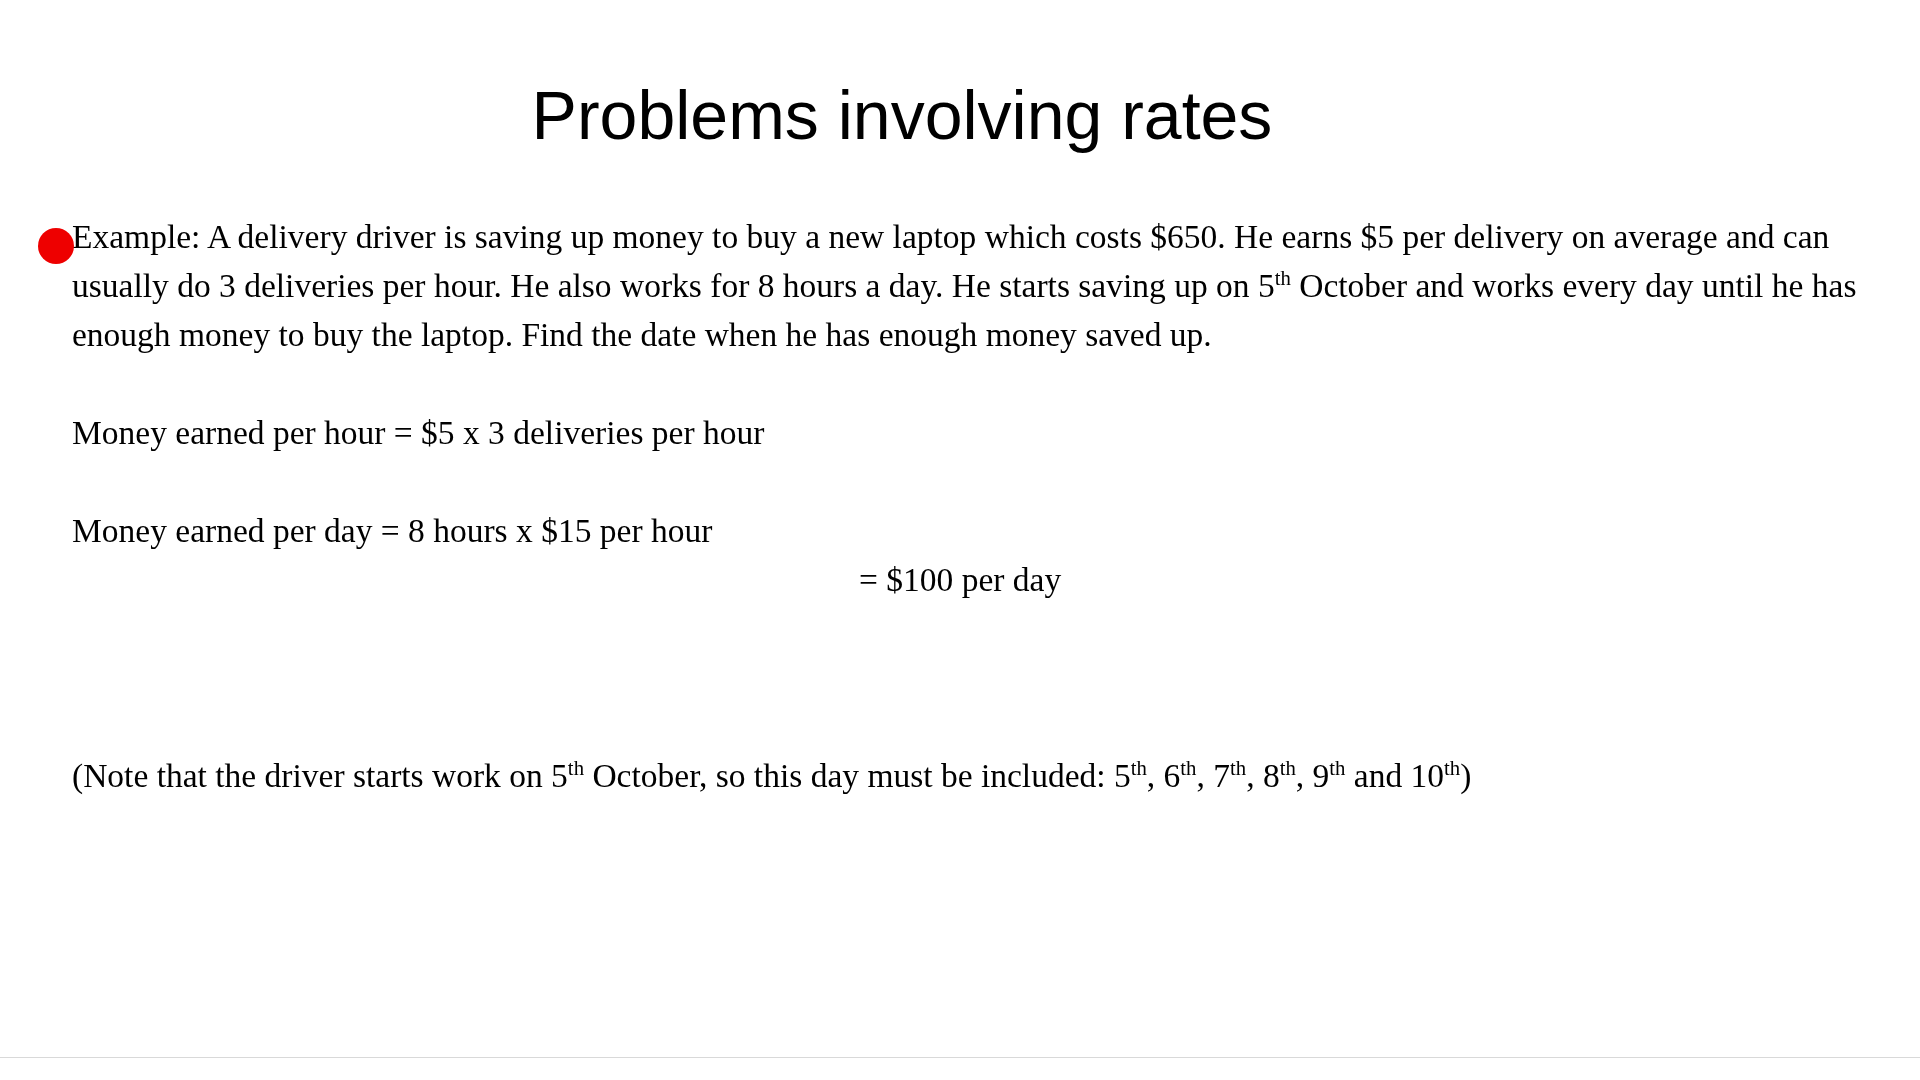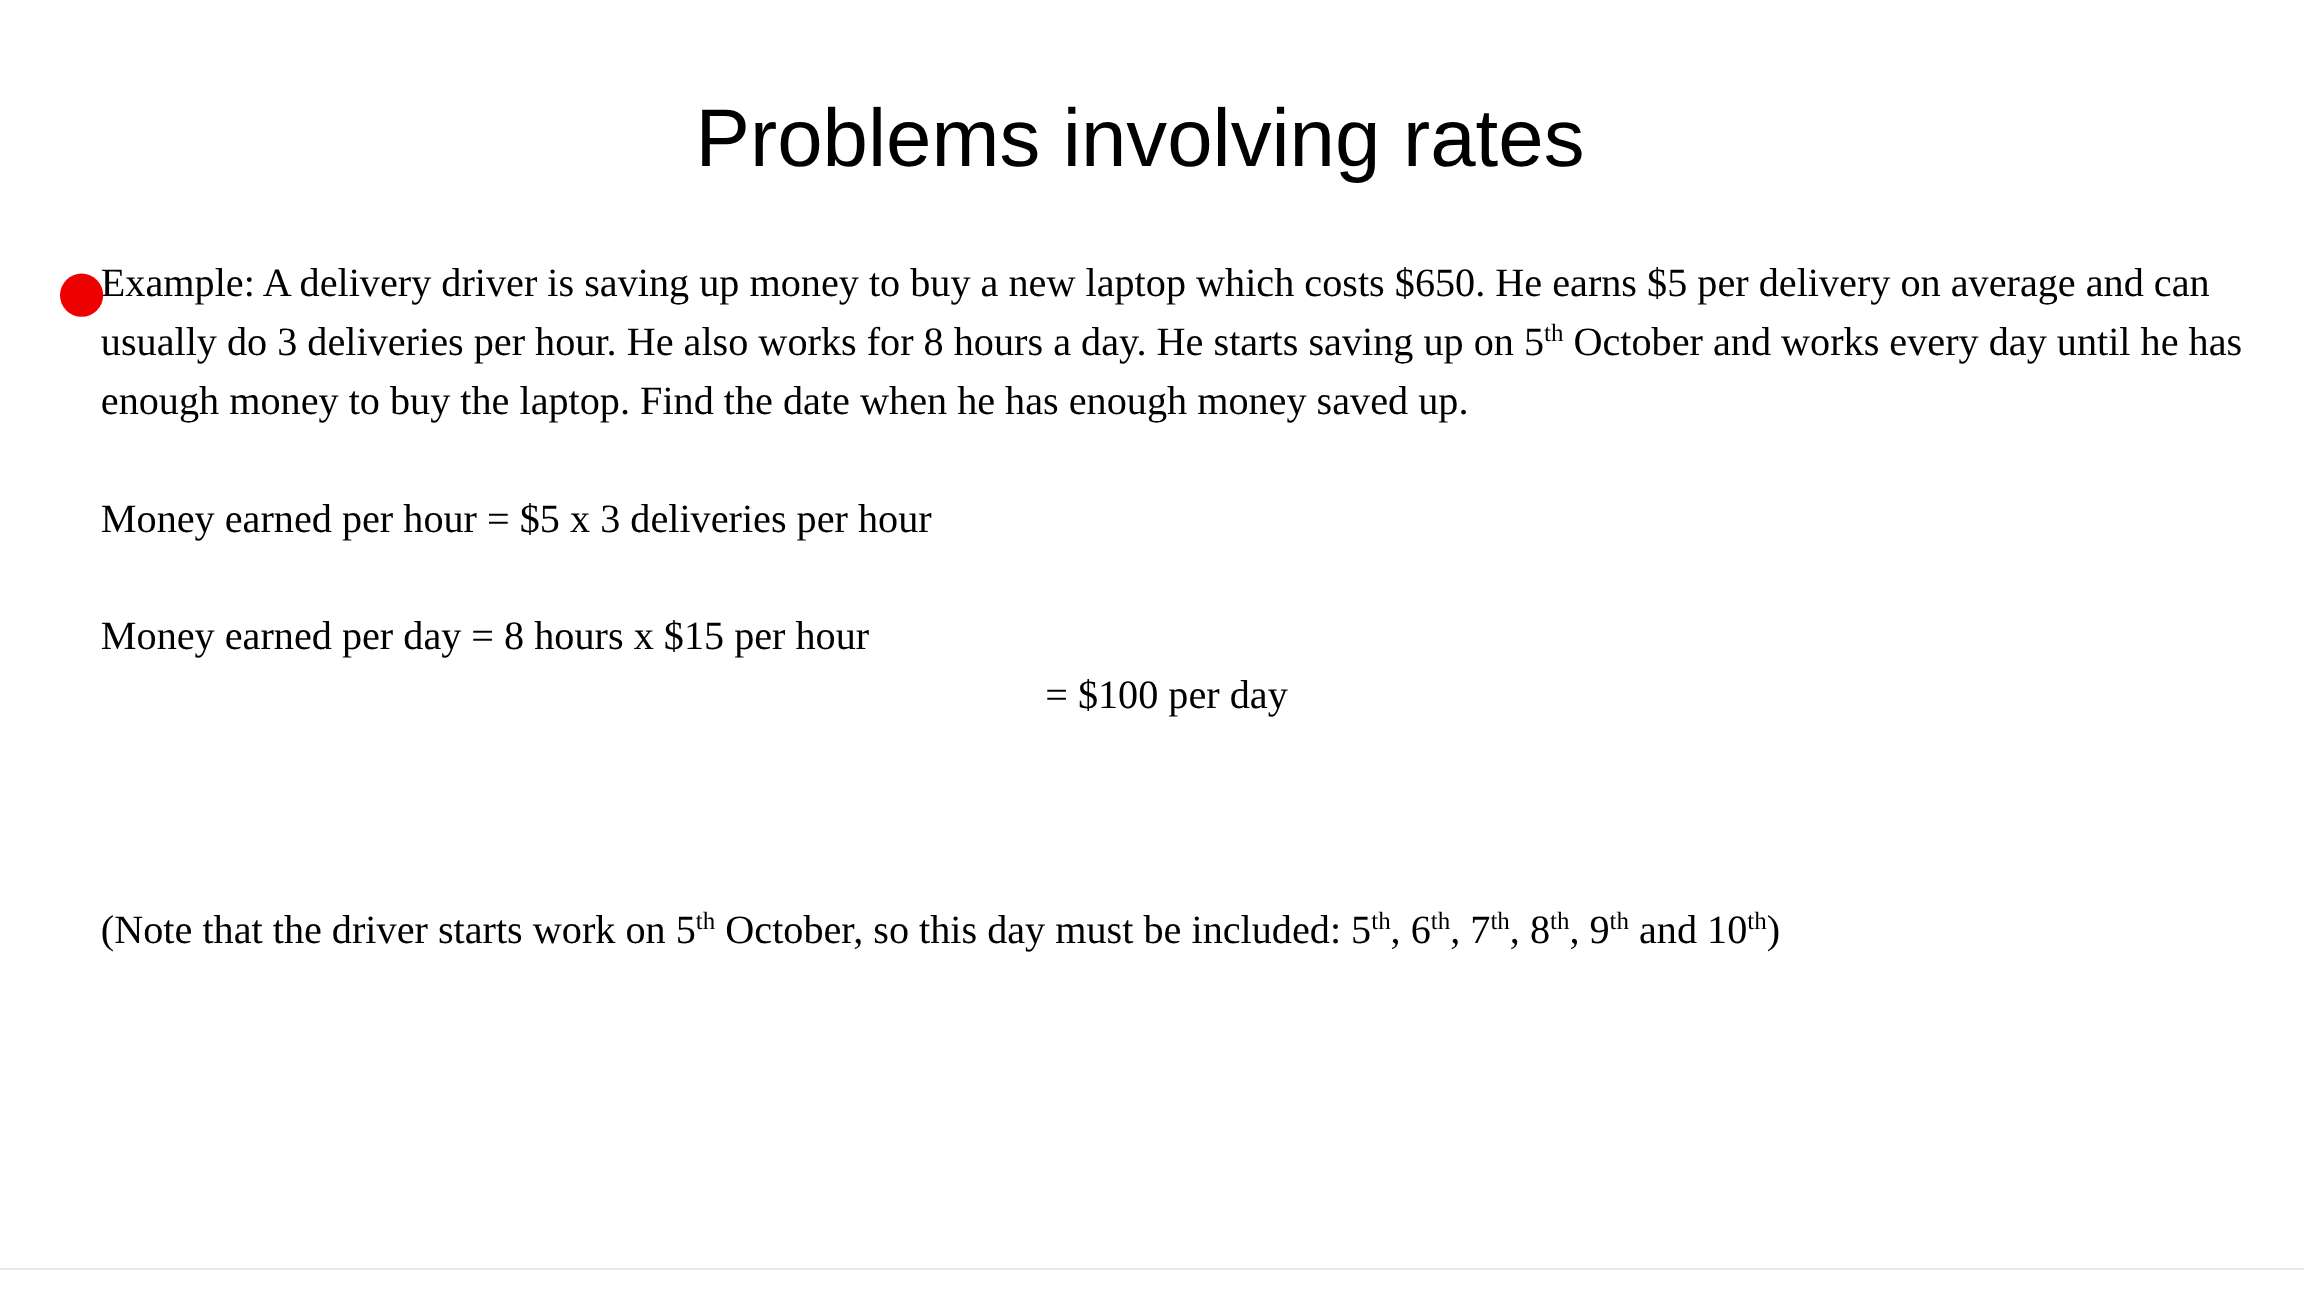--- a/index.html
+++ b/index.html
@@ -26,25 +26,24 @@
     left: 0;
     top: 78px;
     width: 1804px;
     text-align: center;
     font-family: "Liberation Sans", sans-serif;
     font-size: 68px;
     font-weight: 400;
     line-height: 1.1;
     color: #000000;
     white-space: nowrap;
-    padding-left: 48px;
   }
   .body-area {
     position: absolute;
-    left: 32px;
+    left: 20px;
     top: 212px;
     width: 1885px;
     font-family: Liberation Serif, serif;
   }
   .bullet-row {
     position: relative;
     padding-left: 52px;
   }
   .bullet-dot {
     position: absolute;

